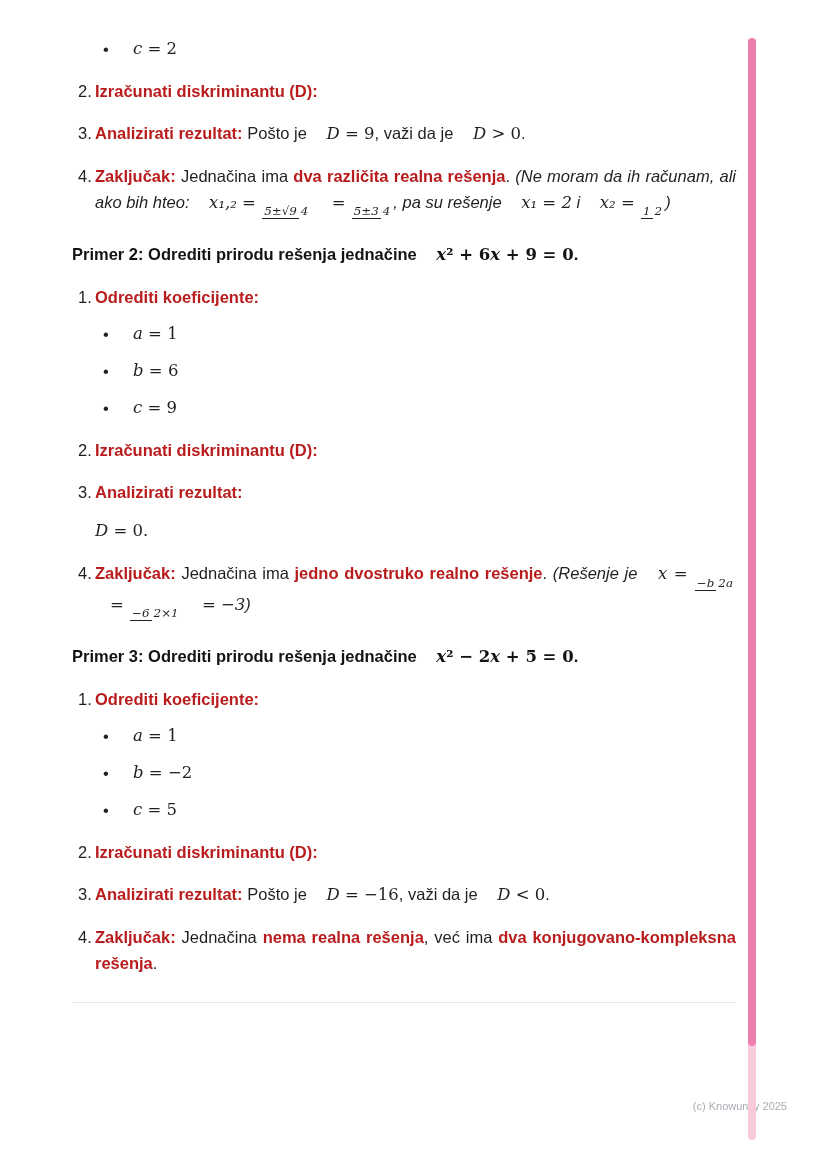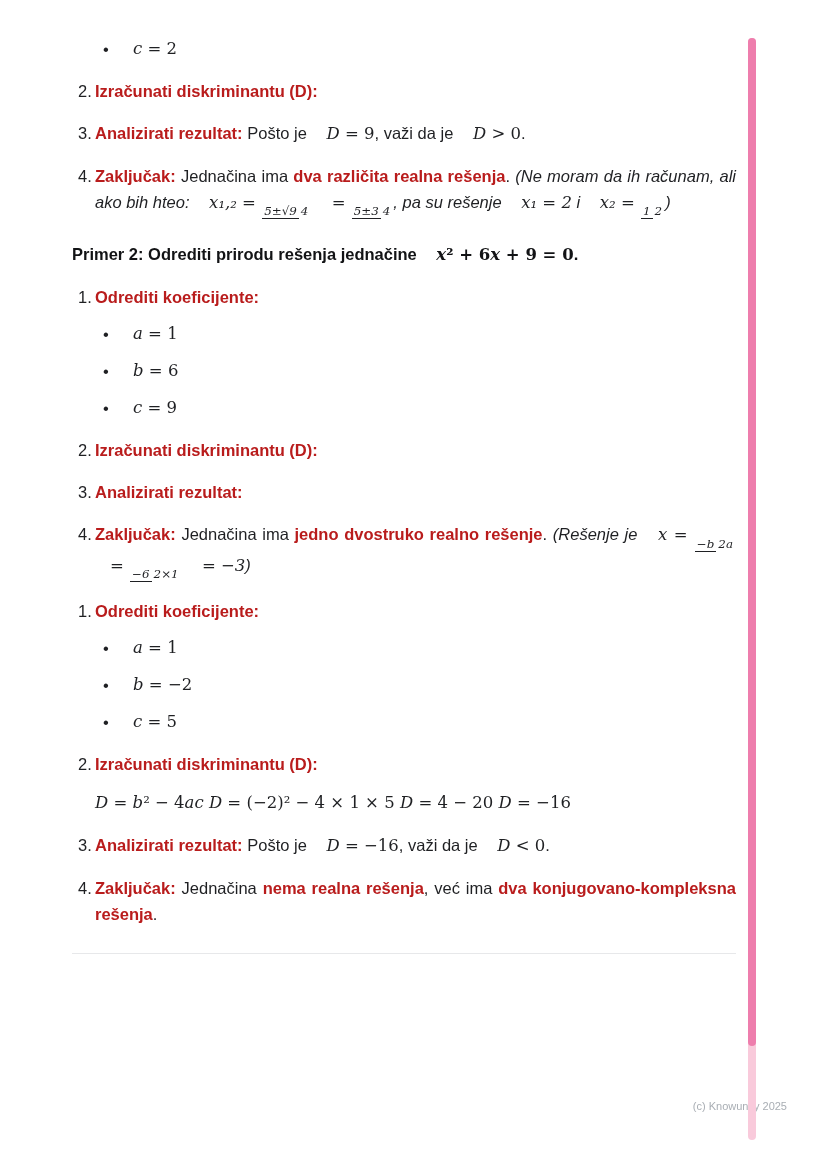--- a/index.html
+++ b/index.html
@@ -134,32 +134,34 @@
 
   <div class="oli">
     <span class="num">2.</span>
     <div class="obody"><b>Izračunati diskriminantu (D):</b></div>
   </div>
 
   <div class="oli">
     <span class="num">3.</span>
     <div class="obody"><b>Analizirati rezultat:</b></div>
   </div>
+  <div class="math-line math"><i>D</i> = 0.</div>
 
   <div class="oli">
     <span class="num">4.</span>
     <div class="obody just"><b>Zaključak:</b><span> Jednačina ima </span><b>jedno dvostruko realno rešenje</b><span>. </span><span class="itl"><span>(Rešenje je </span><span class="math"><i>x</i> = </span><span class="frac">
             <span class="fnum">−<i>b</i></span>
             <span class="fden">2<i>a</i></span>
           </span><span class="math"> = </span><span class="frac">
             <span class="fnum">−6</span>
             <span class="fden">2×1</span>
           </span><span class="math"> = −3</span><span>)</span></span></div>
   </div>
 
+  <p class="primer"><span>Primer 3: Odrediti prirodu rešenja jednačine </span><span class="math"><i>x</i>² − 2<i>x</i> + 5 = 0</span><span>.</span></p>
 
   <div class="oli">
     <span class="num">1.</span>
     <div class="obody"><b>Odrediti koeficijente:</b></div>
   </div>
   <div class="bullet-row">
       <span class="marker">•</span>
       <span class="math"><i>a</i> = 1</span>
     </div>
   <div class="bullet-row">
@@ -168,21 +170,20 @@
     </div>
   <div class="bullet-row">
       <span class="marker">•</span>
       <span class="math"><i>c</i> = 5</span>
     </div>
 
   <div class="oli">
     <span class="num">2.</span>
     <div class="obody"><b>Izračunati diskriminantu (D):</b></div>
   </div>
-  <div class="math-line math"><i>D</i> = <i>b</i>² − 4<i>ac</i> <i>D</i> = (−2)² − 4 × 1 × 5 <i>D</i> = 4 − 20 <i>D</i> = −16</div>
 
   <div class="oli">
     <span class="num">3.</span>
     <div class="obody"><b>Analizirati rezultat:</b><span> Pošto je </span><span class="math"><i>D</i> = −16</span><span>, važi da je </span><span class="math"><i>D</i> &lt; 0</span><span>.</span></div>
   </div>
 
   <div class="oli">
     <span class="num">4.</span>
     <div class="obody just"><b>Zaključak:</b><span> Jednačina </span><b>nema realna rešenja</b><span>, već ima </span><b>dva konjugovano-kompleksna rešenja</b><span>.</span></div>
   </div>

